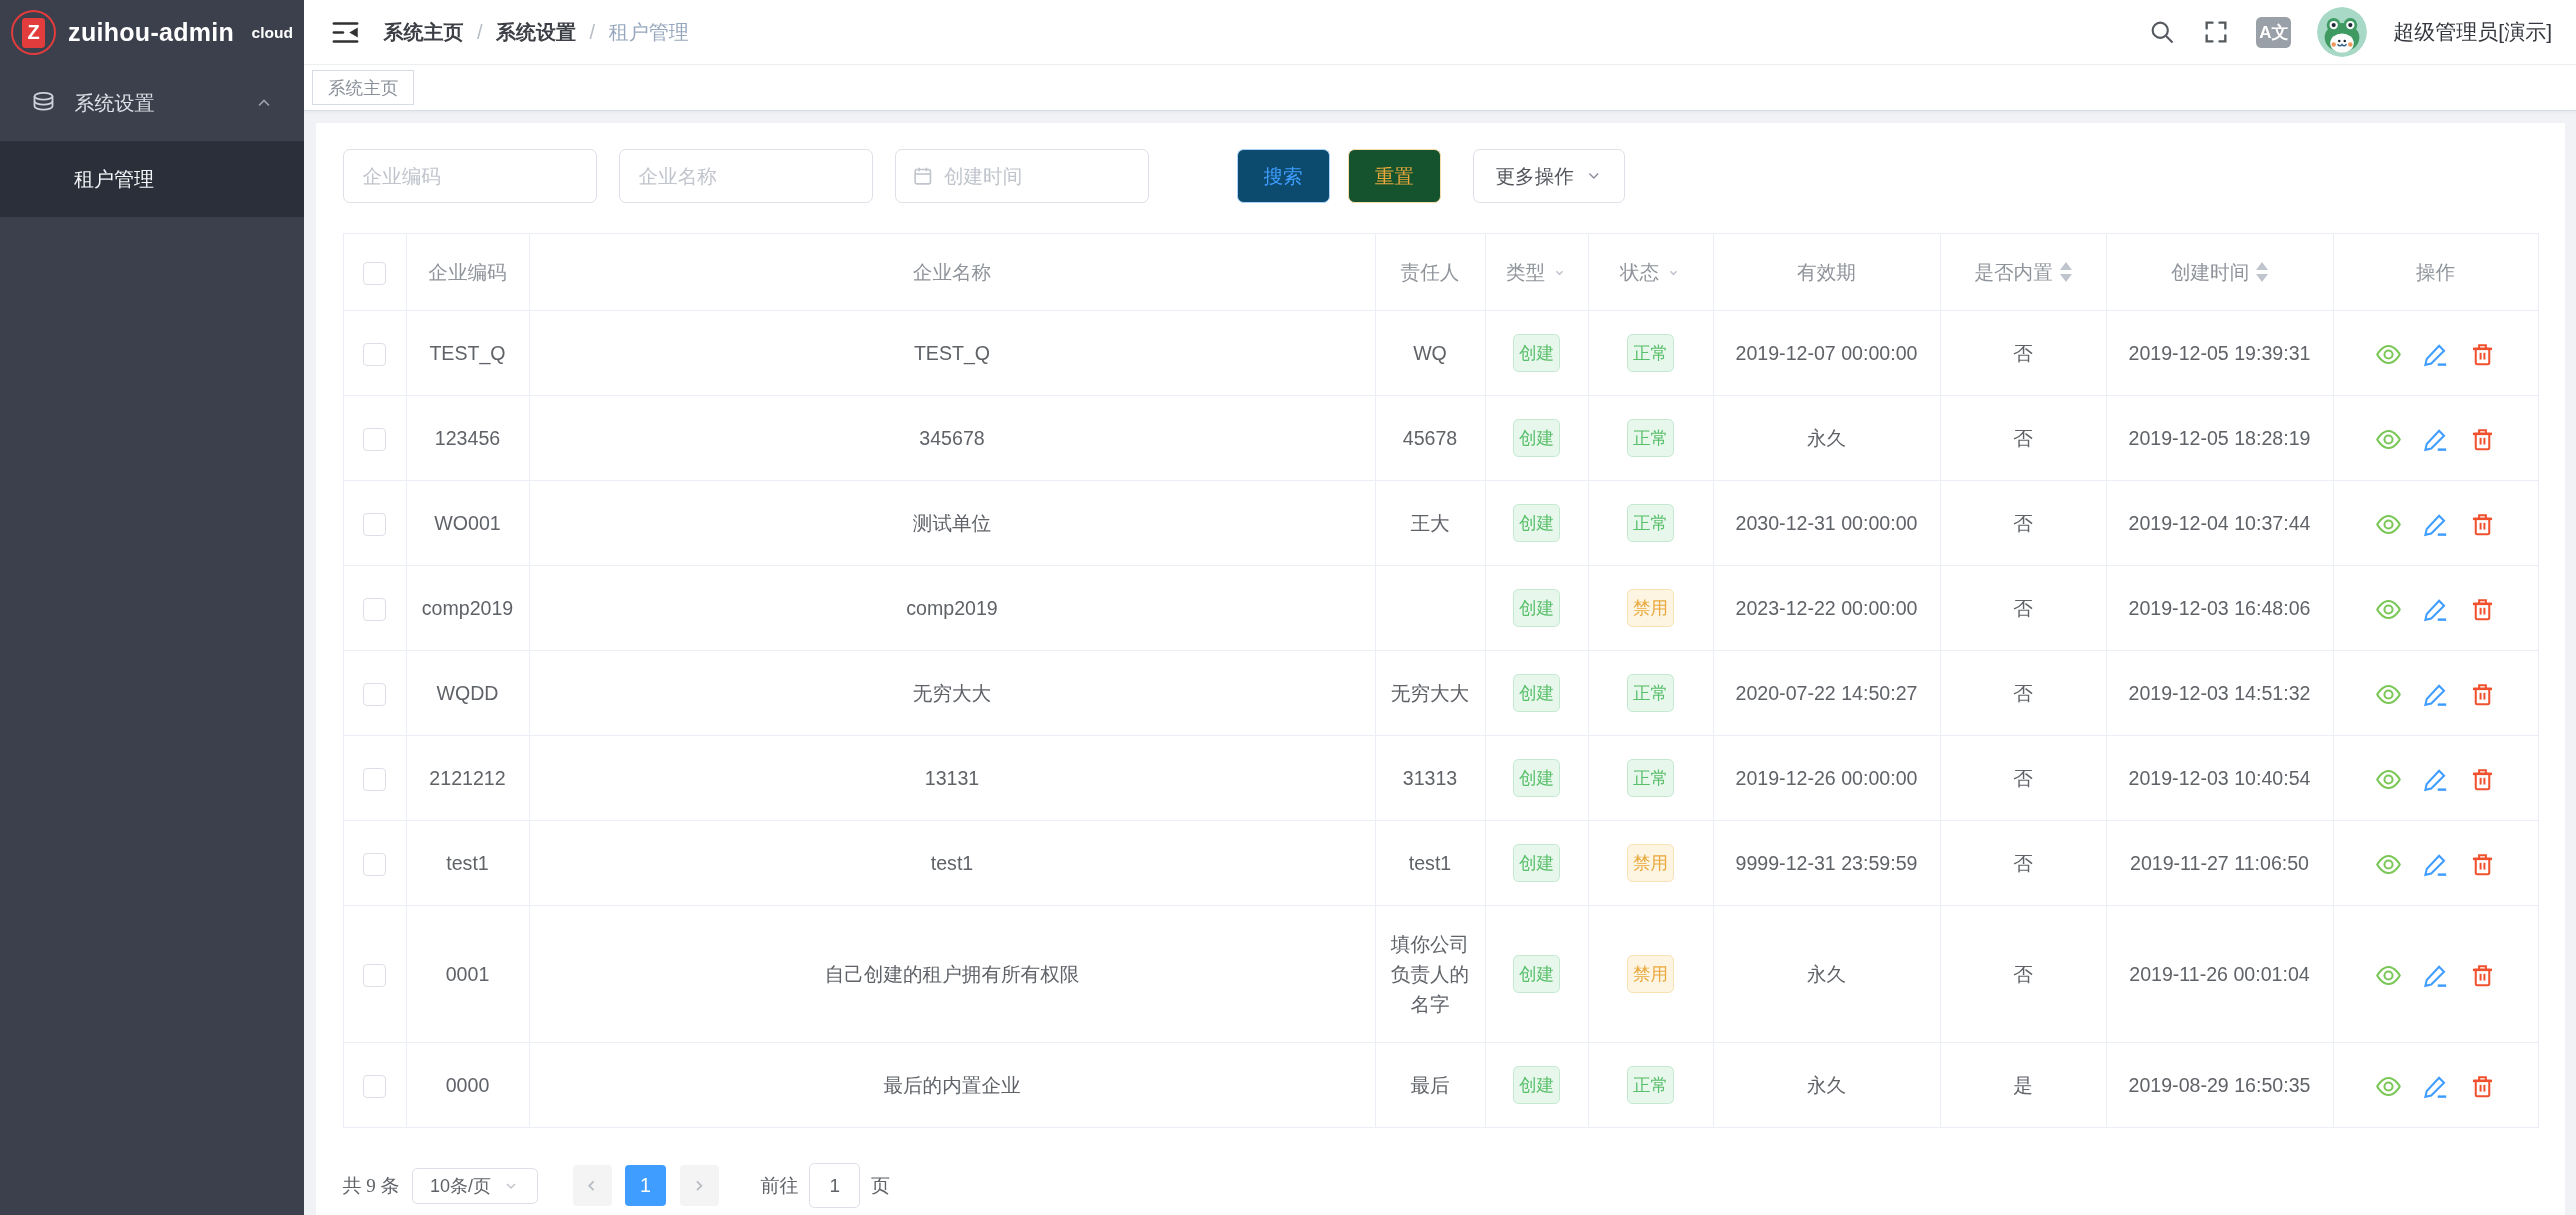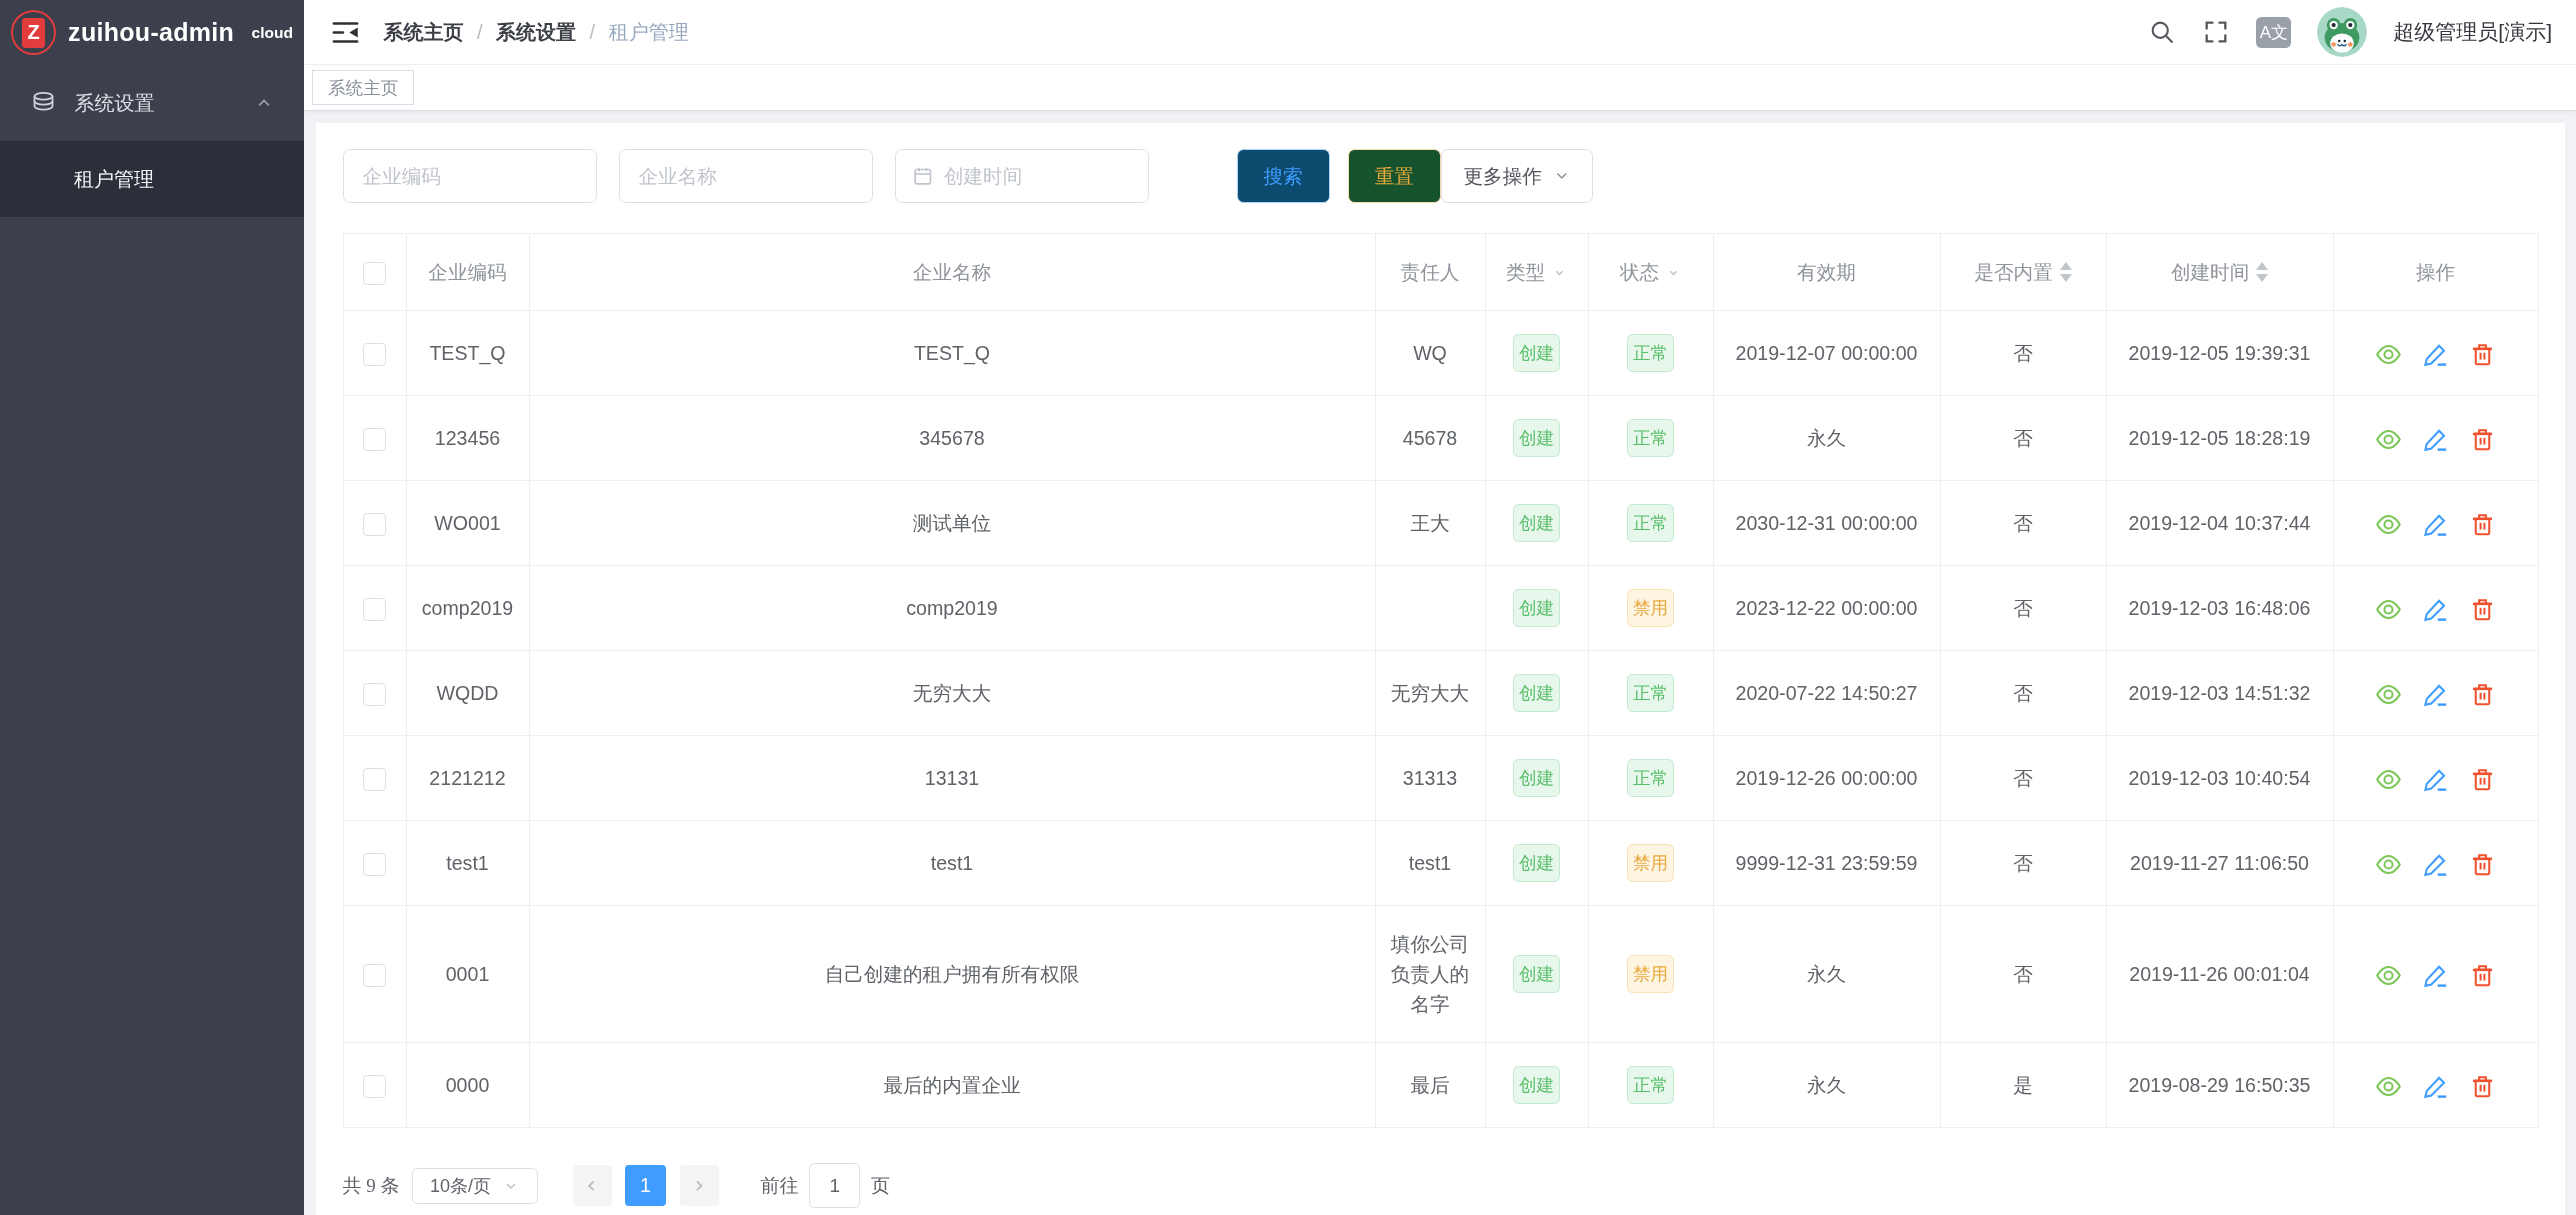--- a/index.html
+++ b/index.html
@@ -22,21 +22,21 @@
 
   
   .topbar { margin-left:304px; height:65px; background:#fff; display:flex; align-items:center; padding:0 24px 0 16px; border-bottom:0.7px solid #f0f1f3; }
   .hamburger { width:31px; height:31px; color:#303133; padding:0; margin:0 13.5px 0 9.5px; cursor:pointer; }
   .breadcrumb { display:flex; align-items:center; font-size:20px; margin-left:9.5px; }
   .crumb { color:#3c3f45; font-weight:bold; cursor:pointer; }
   .crumb-sep { color:#b8bcc4; margin:0 13.5px; font-weight:normal; }
   .crumb-last { color:#97a8be; font-weight:normal; }
   .topbar-right { margin-left:auto; display:flex; align-items:center; gap:26px; }
   .tb-icon { width:28px; height:28px; color:#54585f; cursor:pointer; }
-  .lang-box { width:35px; height:31px; background:#9aa0a8; border-radius:5.4px; color:#fff; font-size:17px; font-weight:normal; display:flex; align-items:center; justify-content:center; cursor:pointer; }
+  .lang-box { width:35px; height:31px; background:#9aa0a8; border-radius:5.4px; color:#fff; font-size:17px; font-weight:bold; display:flex; align-items:center; justify-content:center; cursor:pointer; }
   .avatar { width:50px; height:50px; border-radius:50%; overflow:hidden; cursor:pointer; flex:0 0 auto; }
   .user-name { font-size:21px; color:#33363c; cursor:pointer; }
 
   
   .tabsbar { margin-left:304px; height:46px; background:#fff; border-bottom:0.7px solid #d8dce5; box-shadow:0 1.4px 4px rgba(0,0,0,.05); display:flex; align-items:center; padding:0 8px; }
   .tag-view { height:35px; display:flex; align-items:center; padding:0 15px; border:0.7px solid #d8dce5; background:#fff; color:#8a9099; font-size:17.6px; cursor:pointer; }
 
   
   .main { margin-left:304px; padding:12px 11.5px; }
   .card { background:#fff; padding:26px 27px 41px 27px; min-height:1045px; }
@@ -45,21 +45,21 @@
   .s-input { width:254px; height:54px; border:0.7px solid #dcdfe6; border-radius:6.8px; background:#fff; padding:0 19px; font-size:19.6px; color:#606266; outline:none; font-family:inherit; }
   .s-input::placeholder { color:#c0c4cc; }
   .s-input + .s-input-wrap, .s-input + .s-input { margin-left:22px; }
   .date-wrap { width:254px; height:54px; border:0.7px solid #dcdfe6; border-radius:6.8px; background:#fff; display:flex; align-items:center; padding:0 16px; margin-left:22px; }
   .date-wrap .cal { width:21.6px; height:21.6px; color:#c0c4cc; margin-right:10.8px; flex:0 0 auto; }
   .date-wrap input { border:none; outline:none; font-size:19.6px; width:100%; font-family:inherit; color:#606266; }
   .date-wrap input::placeholder { color:#c0c4cc; }
   .btn { height:54px; border-radius:6.8px; font-size:19.6px; display:flex; align-items:center; justify-content:center; cursor:pointer; border:0.7px solid transparent; padding:0 26px; }
   .btn-search { margin-left:88px; background:#0c4a6e; border-color:#a9d3ff; color:#3f9dff; }
   .btn-reset { margin-left:18px; background:#14532d; border-color:#f7ddab; color:#eba93c; }
-  .btn-more { background:#fff; border-color:#dcdfe6; color:#53565c; padding:0 21.6px; }
+  .btn-more { margin-left:32px; background:#fff; border-color:#dcdfe6; color:#53565c; padding:0 21.6px; }
   .btn-more .chev { width:17.6px; height:17.6px; margin-left:10.8px; color:#8a8f99; }
 
   
   table { width:2196px; table-layout:fixed; border-collapse:collapse; font-size:19.6px; color:#5f6368; }
   th,td { border:0.7px solid #ebeef5; text-align:center; vertical-align:middle; padding:23px 8px; line-height:30px; word-break:break-word; }
   th { color:#8f949b; font-weight:normal; background:#fff; }
   .th-inner { display:inline-flex; align-items:center; justify-content:center; gap:6.8px; }
   .checkbox { width:23px; height:23px; border:1.4px solid #dcdfe6; border-radius:4px; display:inline-block; background:#fff; cursor:pointer; vertical-align:middle; }
   .filter-caret { width:15px; height:15px; color:#c0c4cc; cursor:pointer; }
   .sort { display:inline-flex; flex-direction:column; gap:3.4px; cursor:pointer; }

